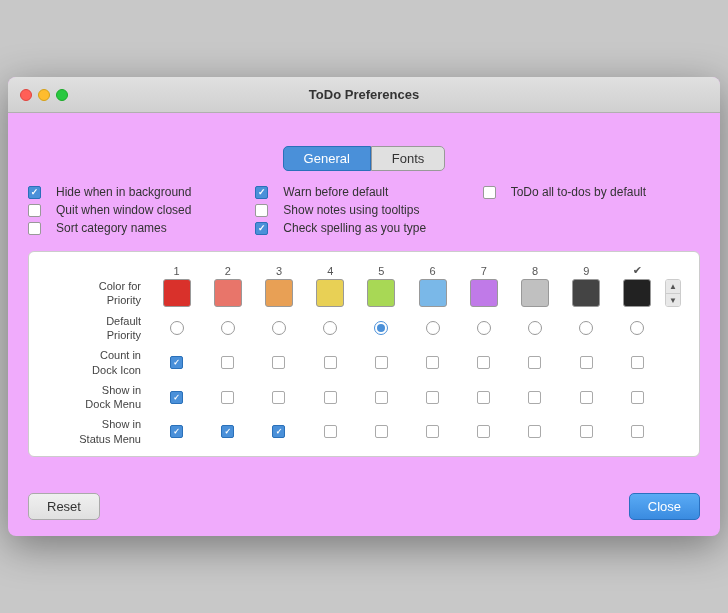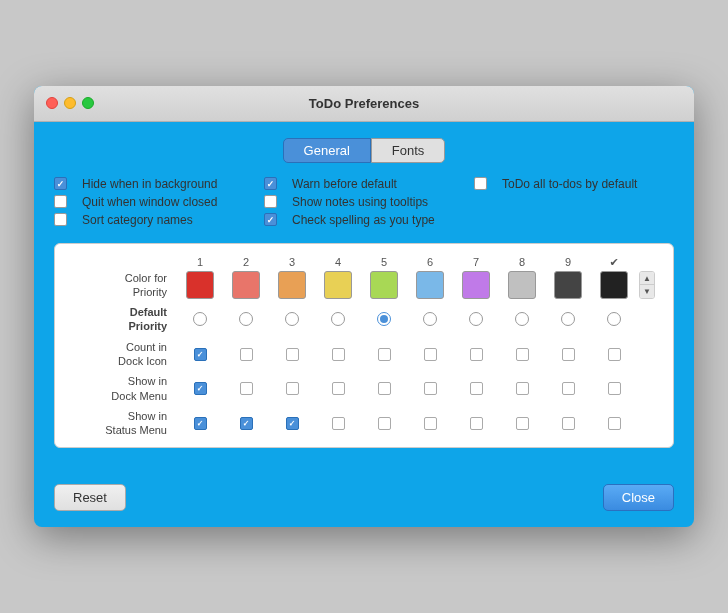--- a/index.html
+++ b/index.html
@@ -8,22 +8,22 @@
       display: flex;
       justify-content: center;
       align-items: center;
       width: 728px;
       height: 613px;
       font-family: -apple-system, 'Helvetica Neue', Arial, sans-serif;
       font-size: 12px;
       color: #333;
     }
     .window {
-      width: 660px;
-      background: #0ea5e9;
+      width: 712px;
+      background: #f0abfc;
       border-radius: 8px;
       box-shadow: 0 10px 40px rgba(0,0,0,0.4);
       overflow: hidden;
     }
     .title-bar {
       background: linear-gradient(to bottom, #e0e0e0, #d0d0d0);
       border-bottom: 1px solid #b0b0b0;
       height: 36px;
       display: flex;
       align-items: center;
@@ -44,21 +44,21 @@
     .traffic-light.maximize { background: #28c840; border: 1px solid #1aab29; }
     .title-text {
       position: absolute;
       left: 50%;
       transform: translateX(-50%);
       font-size: 13px;
       font-weight: 600;
       color: #333;
     }
     .content {
-      padding: 16px 20px 16px;
+      padding: 33px 20px 16px;
     }
     .tabs {
       display: flex;
       justify-content: center;
       margin-bottom: 14px;
       gap: 0;
     }
     .tab {
       padding: 4px 20px;
       border: 1px solid #999;
@@ -341,21 +341,21 @@
             <div class="color-box" style="background:#222222;"></div>
           </div>
         <div>
           <div class="stepper">
             <div class="stepper-up">▲</div>
             <div class="stepper-down">▼</div>
           </div>
         </div>
       </div>
 
-      <div class="priority-grid" style="margin-top:6px;font-weight:bold;">
+      <div class="priority-grid" style="margin-top:6px;">
         <div class="priority-label">Default<br>Priority</div>
         <div class="radio-cell">
             <div class="radio"></div>
           </div>
         <div class="radio-cell">
             <div class="radio"></div>
           </div>
         <div class="radio-cell">
             <div class="radio"></div>
           </div>

